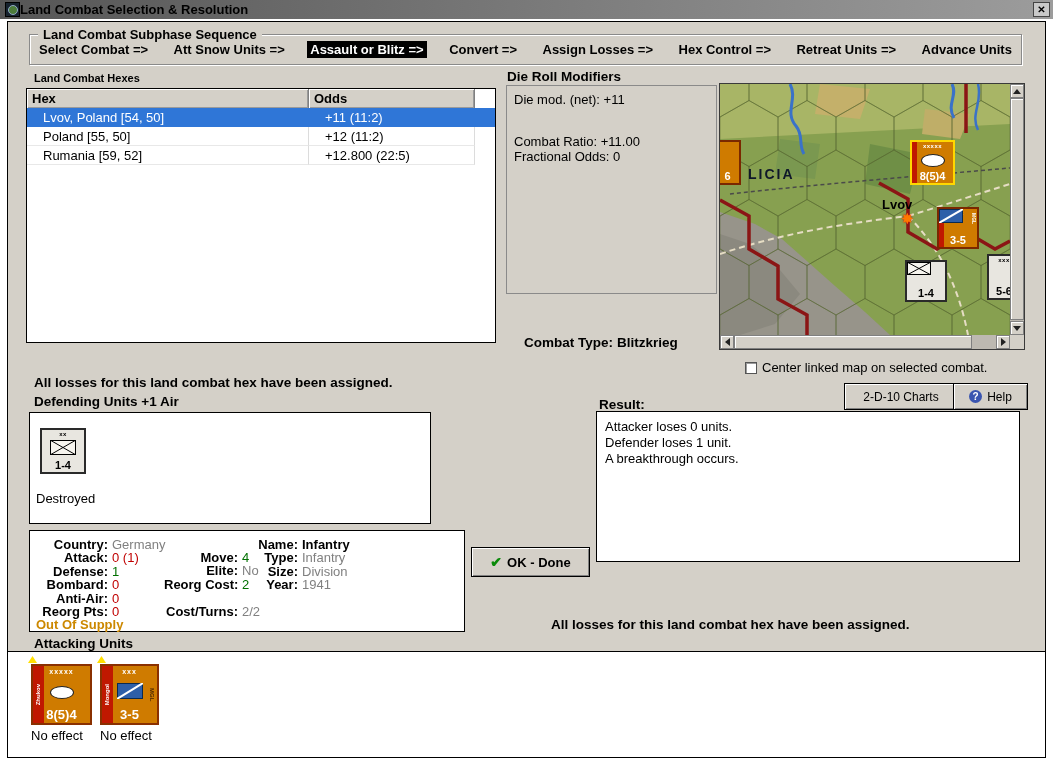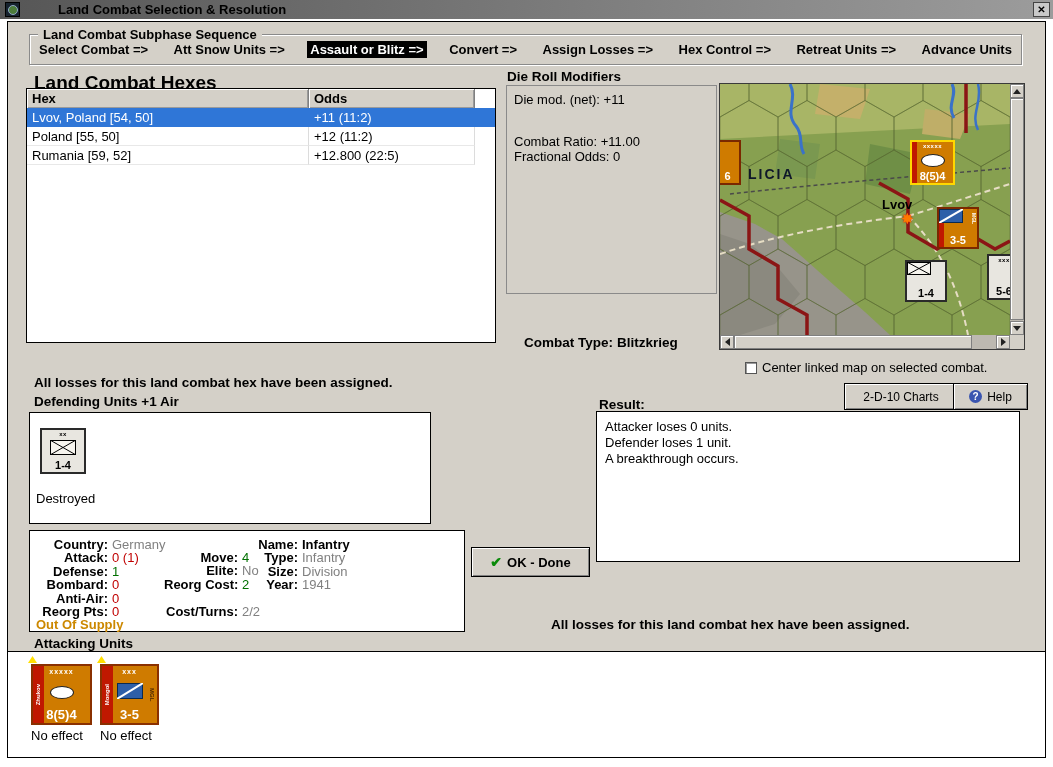--- a/index.html
+++ b/index.html
@@ -5,45 +5,45 @@
   *{margin:0;padding:0;box-sizing:border-box}
   html,body{width:1053px;height:767px}
   body{font-family:"Liberation Sans",sans-serif;font-size:13px;color:#000;background:#fff;position:relative;overflow:hidden}
 
   
   #titlebar{position:absolute;left:0;top:0;width:1053px;height:19px;
     background:linear-gradient(90deg,#565656,#9c9c9c);display:flex;align-items:center}
   #app-icon{width:15px;height:15px;margin-left:5px;background:#16222e;border:1px solid #000;position:relative}
   #app-icon::after{content:"";position:absolute;left:2px;top:2px;width:8px;height:8px;border-radius:50%;
     background:#4d7c3a;border:1px solid #8fa8c8}
-  #title-text{margin-left:38px;font-weight:bold;font-size:13px;color:#000}
+  #title-text{font-weight:bold;font-size:13px;color:#000}
   #close-btn{position:absolute;right:3px;top:2px;width:17px;height:15px;background:#c9c9c9;border:1px solid #444;
     font-size:10px;line-height:13px;text-align:center;font-weight:bold;color:#000}
 
   
   #client{position:absolute;left:7px;top:21px;width:1039px;height:737px;background:#d4d0c8;border:1px solid #000}
   #client > *{position:absolute}
 
   
   #seq-box{left:21px;top:12px;width:993px;height:31px;border:1px solid #8a8a8a;
     box-shadow:1px 1px 0 #fff, inset 1px 1px 0 #fff}
   #seq-title{position:absolute;left:8px;top:-8px;background:#d4d0c8;padding:0 5px;font-weight:bold;font-size:13px}
   #seq-steps{position:absolute;left:6px;right:6px;top:0;bottom:0;display:flex;align-items:center;
     justify-content:space-between;font-weight:bold;font-size:13px;white-space:nowrap}
   .step{padding:1px 3px}
   .step.active{background:#000;color:#fff}
 
   
-  #hexlist-title{left:26px;top:50px;font-weight:bold;font-size:19px}
+  #hexlist-title{left:26px;top:50px;font-weight:bold;font-size:11px}
   #hexlist{left:18px;top:66px;width:470px;height:255px;background:#fff;border:1px solid #000}
   .lrow{display:flex;height:19px;font-size:13px}
   .hcell{background:#d4d0c8;font-weight:bold;padding:2px 5px;border-right:1px solid #808080;
     box-shadow:inset 1px 1px 0 #fff, inset -1px -1px 0 #9a9a9a}
   .c1{width:282px}.c2{width:166px}
-  .dcell{padding:2px 5px;border-right:1px solid #dcdcdc;border-bottom:1px solid #e8e8e8;
+  .dcell{padding:2px 16px;border-right:1px solid #dcdcdc;border-bottom:1px solid #e8e8e8;
     white-space:nowrap;overflow:hidden}
   .lrow.selected{background:#2f76d7;color:#fff}
   .lrow.selected .dcell{border-color:#2f76d7}
 
   
   #mod-title{left:499px;top:47px;font-weight:bold;font-size:13.5px}
   #mod-panel{left:498px;top:63px;width:211px;height:209px;background:#d4d0c8;border:1px solid #8a8a8a;
     padding:6px 7px;font-size:13px}
   #mod-panel .gap{height:27px}
   #mod-panel div{line-height:15px}

